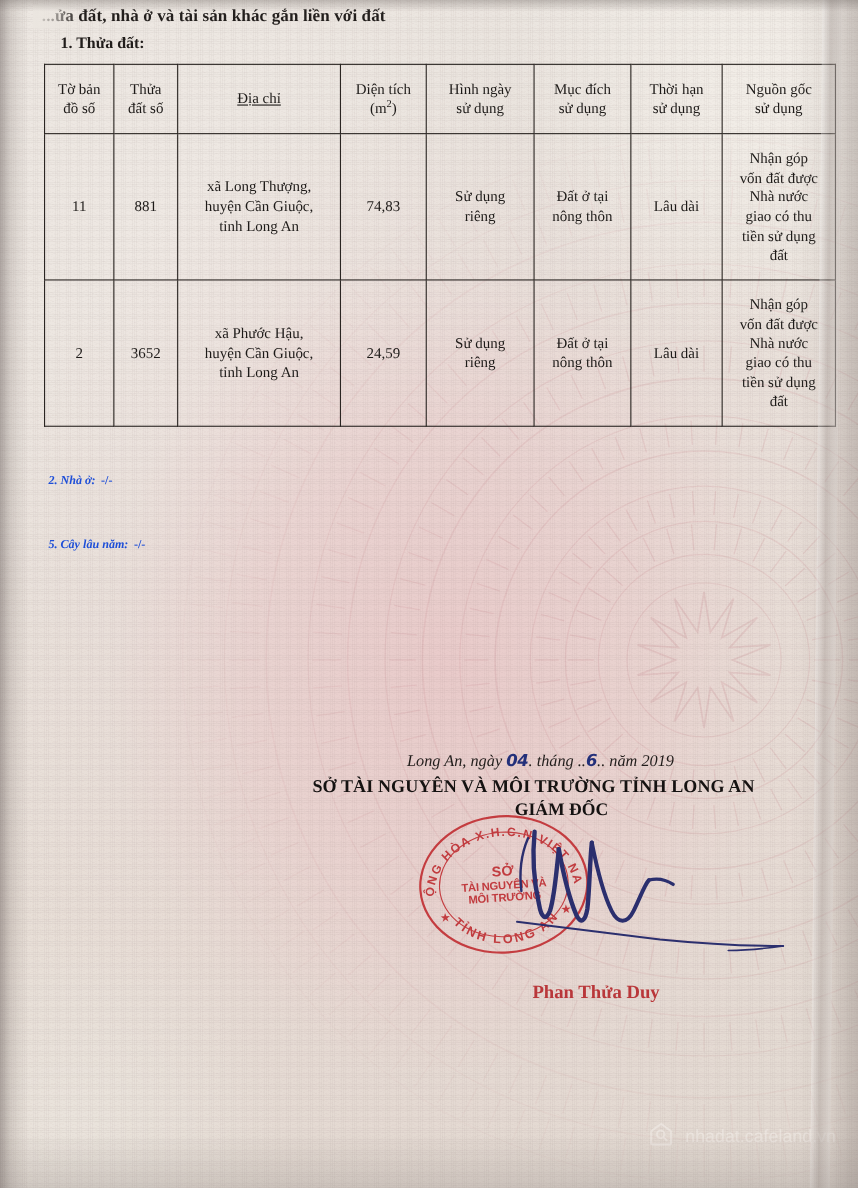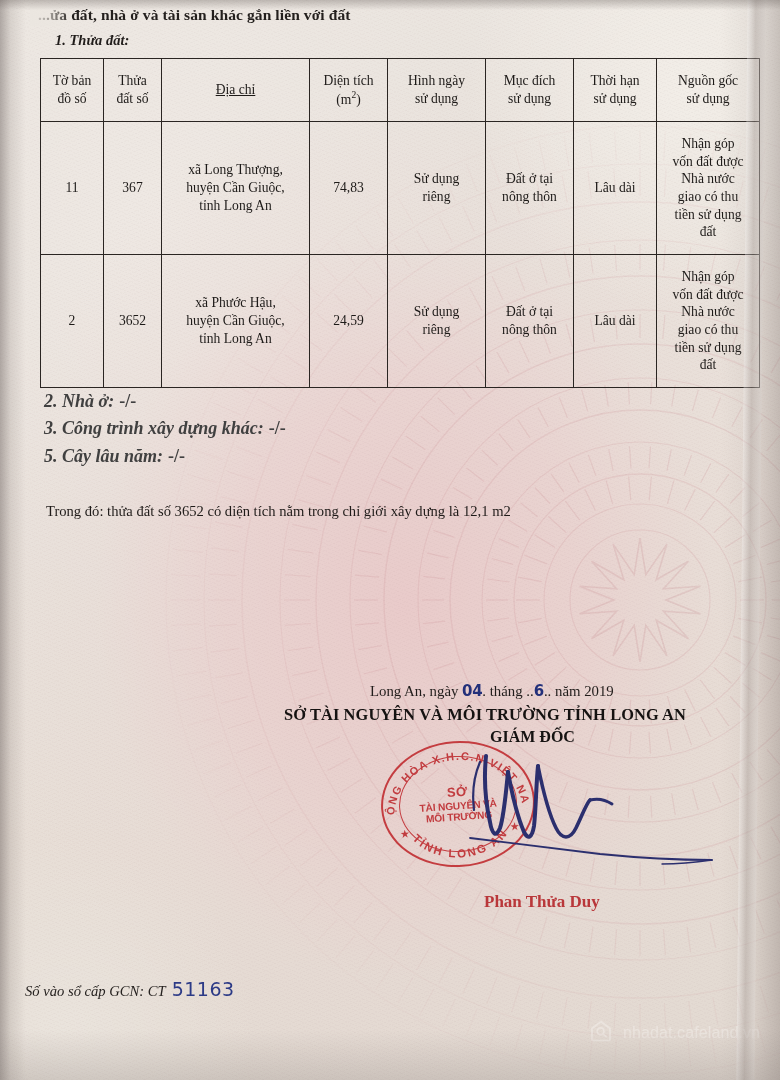--- a/index.html
+++ b/index.html
@@ -112,21 +112,20 @@
     position: absolute;
     left: 30px; top: 4px;
     width: 42px; height: 22px;
     background: linear-gradient(90deg, rgba(235,230,224,0.95) 0%, rgba(235,230,224,0.55) 55%, rgba(235,230,224,0) 100%);
   }
   .sec-title {
     position: absolute;
     left: 55px; top: 32px;
     font-size: 14.5px;
     font-weight: bold;
-    font-style: italic;
     color: #211d1b;
     text-align: right;
   }
 
   
   table.landtable {
     position: absolute;
     left: 40px; top: 58px;
     width: 695px;
     border-collapse: collapse;
@@ -159,26 +158,27 @@
   .c8 { width: 100px; }
   .m2 sup { font-size: 9.5px; }
 
   
   .items {
     position: absolute;
     left: 44px; top: 388px;
     width: 600px;
   }
   .item {
-    font-size: 18px;
+    font-size: 11px;
     font-weight: bold;
     font-style: italic;
-    color: #404040;
+    color: #1d4ed8;
     line-height: 1.52;
     white-space: nowrap;
+    margin-top: 41px;
   }
   .item .dash {
     font-weight: bold;
     font-style: normal;
     padding-left: 5px;
   }
   .note {
     position: absolute;
     left: 46px; top: 503px;
     font-size: 14.6px;
@@ -186,40 +186,41 @@
     white-space: nowrap;
   }
 
   
   .sig-date {
     position: absolute;
     left: 370px; top: 682px;
     font-size: 14.8px;
     color: #211d1b;
     white-space: nowrap;
+    font-style: italic;
   }
   .hw {
     font-family: "DejaVu Sans", sans-serif;
     color: #23307a;
     font-size: 15px;
     font-weight: bold;
     letter-spacing: -0.3px;
   }
   .sig-org {
     position: absolute;
     left: 284px; top: 705px;
     font-size: 16.4px;
     font-weight: bold;
     color: #151211;
     white-space: nowrap;
     letter-spacing: 0.1px;
   }
   .sig-role {
     position: absolute;
-    left: 490px; top: 728px;
+    left: 468px; top: 728px;
     font-size: 16px;
     font-weight: bold;
     color: #151211;
     white-space: nowrap;
   }
   .sig-name {
     position: absolute;
     left: 484px; top: 892px;
     font-size: 17px;
     font-weight: bold;
@@ -933,21 +934,21 @@
           </th>
           <th class="c8">
             <span>Nguồn gốc</span><br>
             <span>sử dụng</span>
           </th>
         </tr>
       </thead>
       <tbody>
         <tr>
           <td>11</td>
-          <td>367</td>
+          <td>881</td>
           <td>
             <span>xã Long Thượng,</span><br>
             <span>huyện Cần Giuộc,</span><br>
             <span>tỉnh Long An</span>
           </td>
           <td>74,83</td>
           <td>
             <span>Sử dụng</span><br>
             <span>riêng</span>
           </td>
@@ -993,28 +994,24 @@
           </td>
         </tr>
       </tbody>
     </table>
 
     <div class="items">
       <div class="item">
         <span>2. Nhà ở:</span><span class="dash">-/-</span>
       </div>
       <div class="item">
-        <span>3. Công trình xây dựng khác:</span><span class="dash">-/-</span>
-      </div>
-      <div class="item">
         <span>5. Cây lâu năm:</span><span class="dash">-/-</span>
       </div>
     </div>
 
-    <div class="note">Trong đó: thửa đất số 3652 có diện tích nằm trong chỉ giới xây dựng là 12,1 m2</div>
 
     <div class="sig-date">
       <span>Long An, ngày</span>
       <span class="hw">04</span><span>. tháng</span>
       <span>..</span><span class="hw">6</span><span>.. năm 2019</span>
     </div>
 
     <div class="sig-org">SỞ TÀI NGUYÊN VÀ MÔI TRƯỜNG TỈNH LONG AN</div>
     <div class="sig-role">GIÁM ĐỐC</div>
 
@@ -1051,23 +1048,20 @@
           <path d="M 150,58 C 158,56 166,58 172,62" stroke-width="3"></path>
           <path d="M 30,96 C 60,100 110,106 160,112 C 200,116 240,118 272,118" stroke-width="1.8"></path>
           <path d="M 272,118 C 258,120 240,122 222,122" stroke-width="1.4"></path>
           <path d="M 40,20 C 34,34 32,52 34,68" stroke-width="2.2"></path>
         </g>
       </svg>
     </div>
 
     <div class="sig-name">Phan Thửa Duy</div>
 
-    <div class="serial">
-      <span>Số vào sổ cấp GCN: CT</span><span class="num">51163</span>
-    </div>
 
     <div class="wm-badge">
       <span>
         <svg width="26" height="26" viewBox="0 0 26 26" fill="none" stroke="#f3eeea" stroke-width="1.7" stroke-linejoin="round" stroke-linecap="round">
           <path d="M4 10.5 L13 3.5 L22 10.5 V21.5 A1 1 0 0 1 21 22.5 H5 A1 1 0 0 1 4 21.5 Z"></path>
           <circle cx="12.6" cy="13.2" r="3.4"></circle>
           <path d="M15.2 15.8 L18 18.6"></path>
         </svg>
       </span>
       <span class="wm-text">nhadat.cafeland.vn</span>

